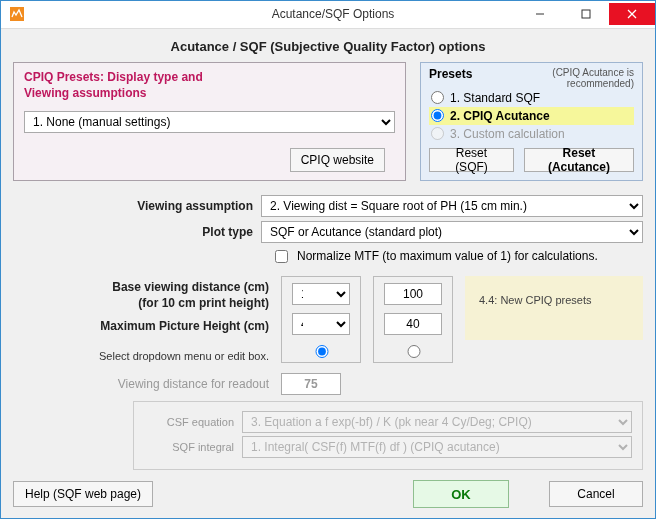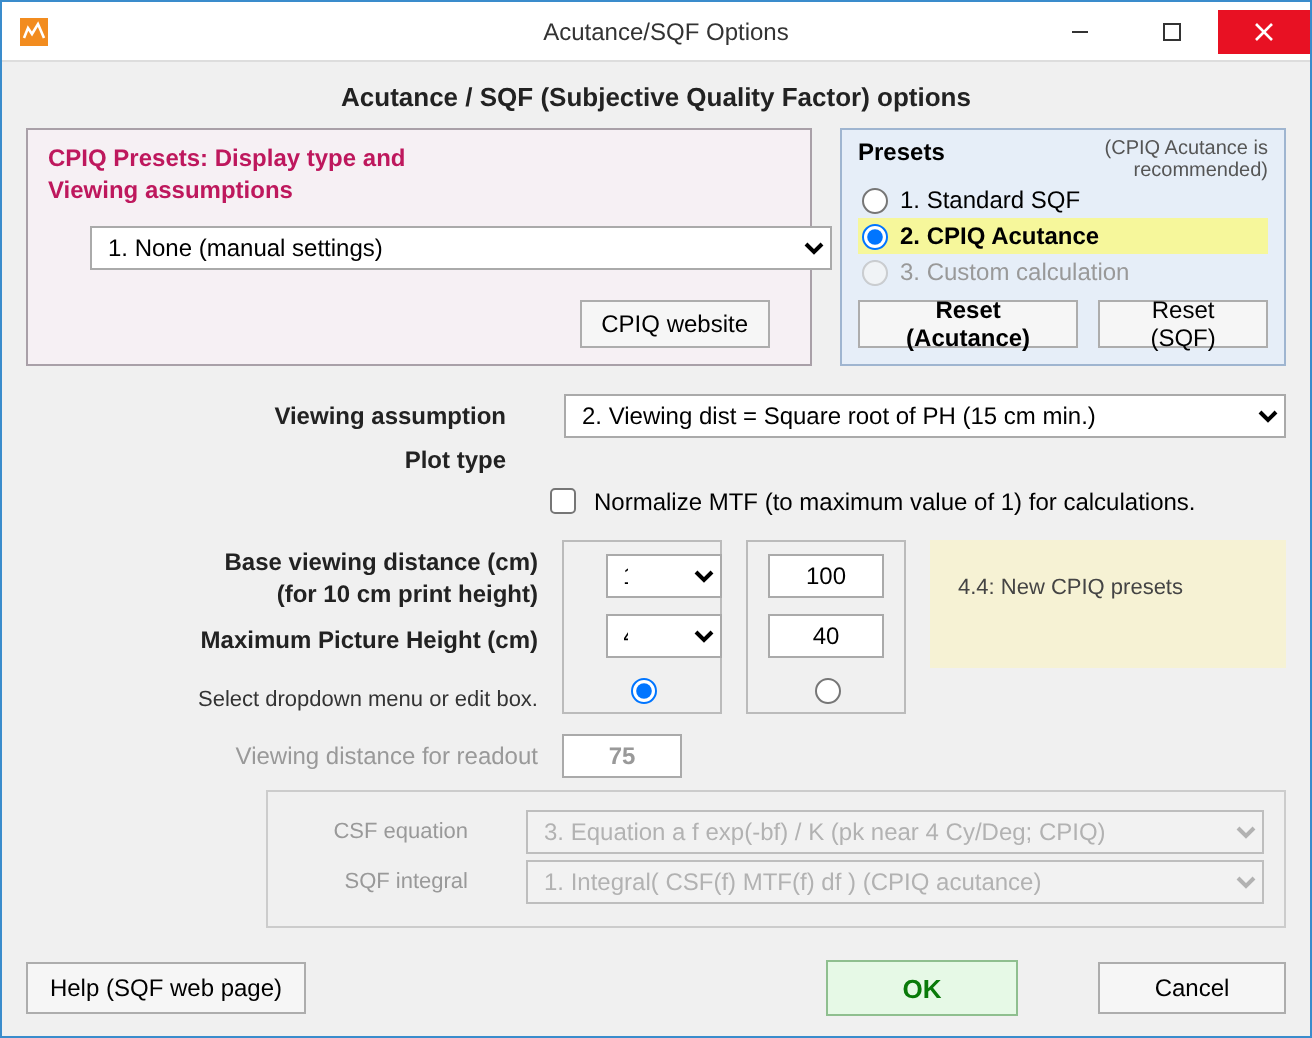--- a/index.html
+++ b/index.html
@@ -26,21 +26,21 @@
   .panel-right .hdr .rec { margin-left:auto; font-size:10px; color:#555; text-align:right; line-height:1.1; }
   .radio-row { display:flex; align-items:center; gap:6px; font-size:12px; padding:2px 0 2px 2px; }
   .radio-row input { margin:0; }
   .radio-row.sel { background:#f6f79b; }
   .radio-row.sel .rt { font-weight:bold; }
   .radio-row.dim { color:#999; }
   .panel-right .btnrow { display:flex; gap:10px; margin-top:5px; }
   .panel-right .btnrow .btn { flex:1; }
   .panel-right .btnrow .btn.wide { flex:1.4; font-weight:bold; }
   select, input[type=text] { font-size:12px; background:#fff; border:1px solid #aaa; height:22px; padding:1px 4px; }
-  select { padding-right:30px;margin-left:21px; }
+  select { padding-right:30px; }
   .btn { height:24px; font-size:12px; background:#f6f6f6; border:1px solid #adadad; padding:0 10px; cursor:pointer; display:inline-flex; align-items:center; justify-content:center; }
   .form-area { margin-top:10px; }
   .formrow { display:flex; align-items:center; gap:8px; margin:4px 0; }
   .formrow .flabel { width:240px; text-align:right; font-weight:bold; font-size:12px; color:#222; }
   .formrow select.wide { flex:1; }
   .chk-row { display:flex; align-items:center; gap:6px; font-size:12px; margin-left:258px; margin-top:4px; }
   .mid-grid { display:flex; gap:12px; margin-top:10px; }
   .mid-left { width:256px; text-align:right; font-size:12px; font-weight:bold; color:#222; padding-top:4px; line-height:1.3; }
   .mid-left .sub { font-weight:normal; font-size:11px; color:#333; margin-top:14px; }
   .valsbox { border:1px solid #bbb; width:80px; display:flex; flex-direction:column; align-items:center; padding:6px 0 2px 0; gap:8px; }
@@ -120,35 +120,38 @@
         </label>
         <label class="radio-row sel">
           <input type="radio" name="preset" checked="" style="">
           <span class="rt">2. CPIQ Acutance</span>
         </label>
         <label class="radio-row dim">
           <input type="radio" name="preset" disabled="" style="">
           <span class="rt">3. Custom calculation</span>
         </label>
         <div class="btnrow">
+          <button class="btn">Reset (SQF)</button>
           <button class="btn wide">Reset (Acutance)</button>
-          <button class="btn">Reset (SQF)</button>
         </div>
       </div>
     </div>
 
     <div class="form-area">
       <div class="formrow">
         <div class="flabel">Viewing assumption</div>
         <select class="wide">
           <option>2. Viewing dist = Square root of PH (15 cm min.)</option>
         </select>
       </div>
       <div class="formrow">
         <div class="flabel">Plot type</div>
+        <select class="wide">
+          <option>SQF or Acutance  (standard plot)</option>
+        </select>
       </div>
       <label class="chk-row">
         <input type="checkbox" style="">
         <span>Normalize MTF (to maximum value of 1) for calculations.</span>
       </label>
 
       <div class="mid-grid">
         <div class="mid-left">
           <div>
             <span>Base viewing distance (cm)</span><br>

